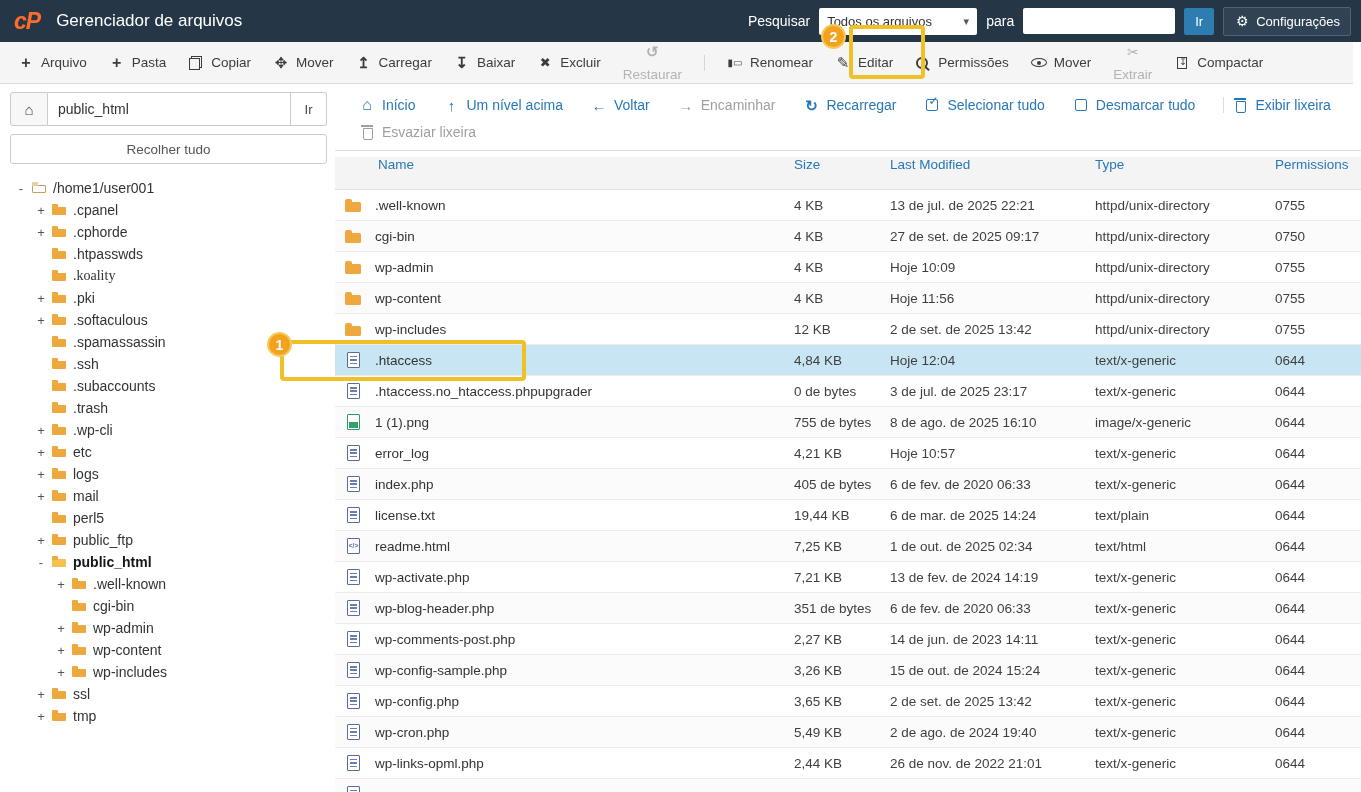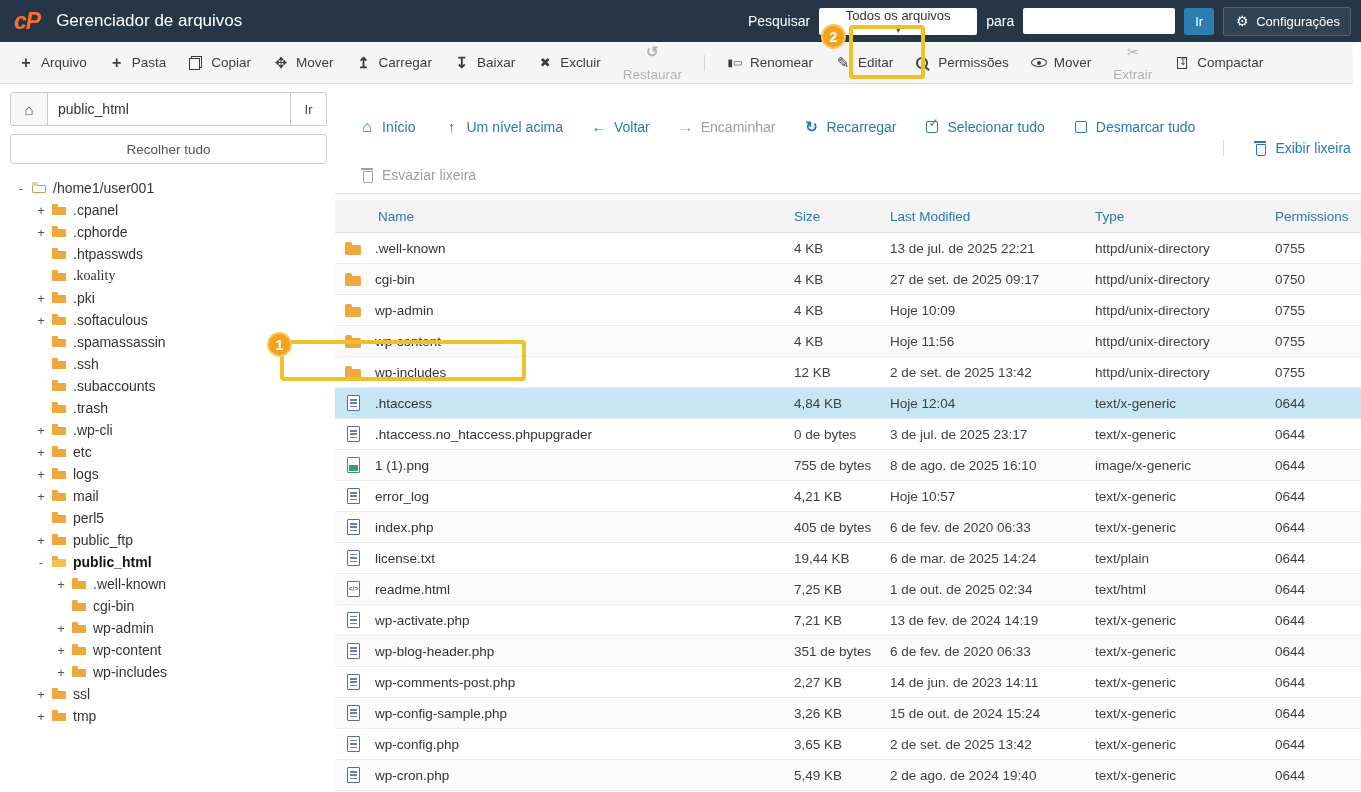--- a/index.html
+++ b/index.html
@@ -15,21 +15,21 @@
     position:absolute; left:0; top:0; right:0; height:42px;
     background:#253746; color:#fff; display:flex; align-items:center;
     padding:0 10px 0 14px; gap:10px; white-space:nowrap;
   }
   .logo { color:#ff6c2c; font-weight:800; font-size:23px; font-style:italic; letter-spacing:-1px; }
   .apptitle { font-size:17px; margin-left:6px; }
   .hsearch { margin-left:auto; display:flex; align-items:center; gap:9px; font-size:14px; }
   .hselect {
     width:158px; height:27px; background:#fff; color:#333; border-radius:2px;
     display:flex; align-items:center; justify-content:space-between; padding:0 8px;
-    font-size:13px; cursor:pointer;flex-direction:column;
+    font-size:13px; cursor:pointer;
   }
   .hselect .caret { color:#555; font-size:11px; }
   .hinput { width:152px; height:26px; border:none; border-radius:2px; padding:0 8px; font-size:13px; }
   .hgo {
     width:30px; height:27px; background:#2e7db0; border:none; border-radius:2px;
     color:#fff; font-size:13px; cursor:pointer;
   }
   .hsettings {
     height:29px; background:#2f4355; border:1px solid #4d6379; border-radius:2px;
     color:#fff; font-size:13px; display:flex; align-items:center; gap:6px;
@@ -116,25 +116,25 @@
 
   
   .main { position:absolute; left:335px; top:84px; right:0; bottom:0; overflow:hidden; background:#fff; }
   .nav1 {
     display:flex; align-items:center; gap:28px; padding:13px 10px 6px 24px;
     font-size:14px; color:#2878b8; white-space:nowrap;
   }
   .nav2 { display:flex; padding:5px 10px 10px 24px; font-size:14px; border-bottom:1px solid #e0e0e0; }
   .navitem { display:flex; align-items:center; gap:7px; cursor:pointer; }
   .navitem.disabled { color:#9f9f9f; }
-  .navitem.sep { border-left:1px solid #ddd; padding-left:28px;margin-top:43px; }
+  .navitem.sep { border-left:1px solid #ddd; padding-left:8px; }
 
   .ftable { margin-top:6px; }
   .thead {
-    display:flex; align-items:center; height:33px; background:#f4f4f4;
+    display:flex; height:33px; background:#f4f4f4;
     border-bottom:1px solid #e0e0e0; color:#2878b8; font-size:13.5px;
   }
   .h-name { flex:1 1 auto; padding-left:43px; }
   .h-size { width:95px; flex:none; padding-left:5px; }
   .h-mod  { width:205px; flex:none; padding-left:6px; }
   .h-type { width:180px; flex:none; padding-left:6px; }
   .h-perm { width:92px; flex:none; padding-left:6px; }
 
   .frow {
     display:flex; align-items:center; height:31px; border-bottom:1px solid #ececec;

